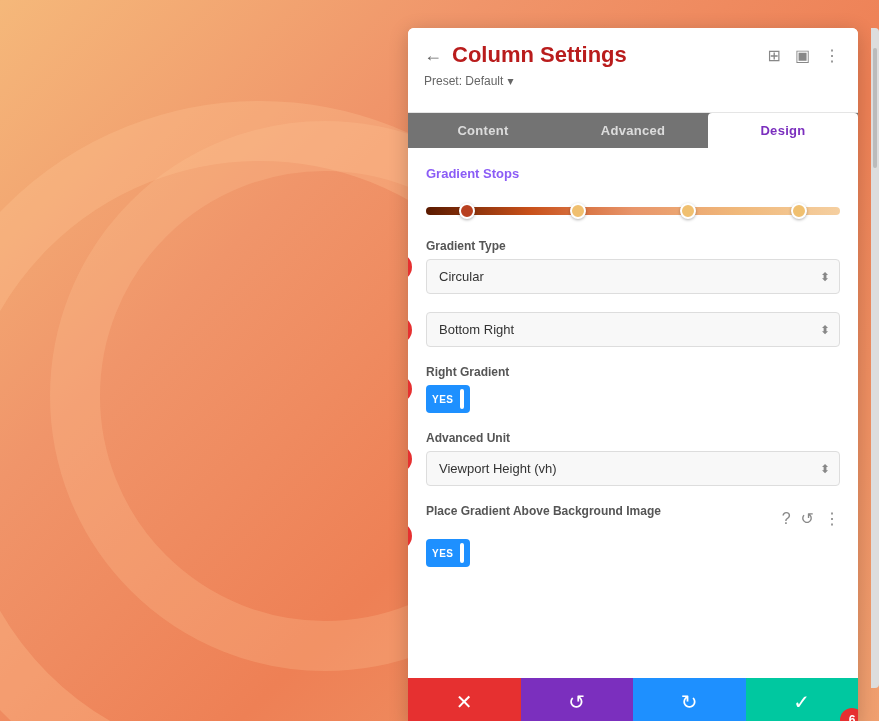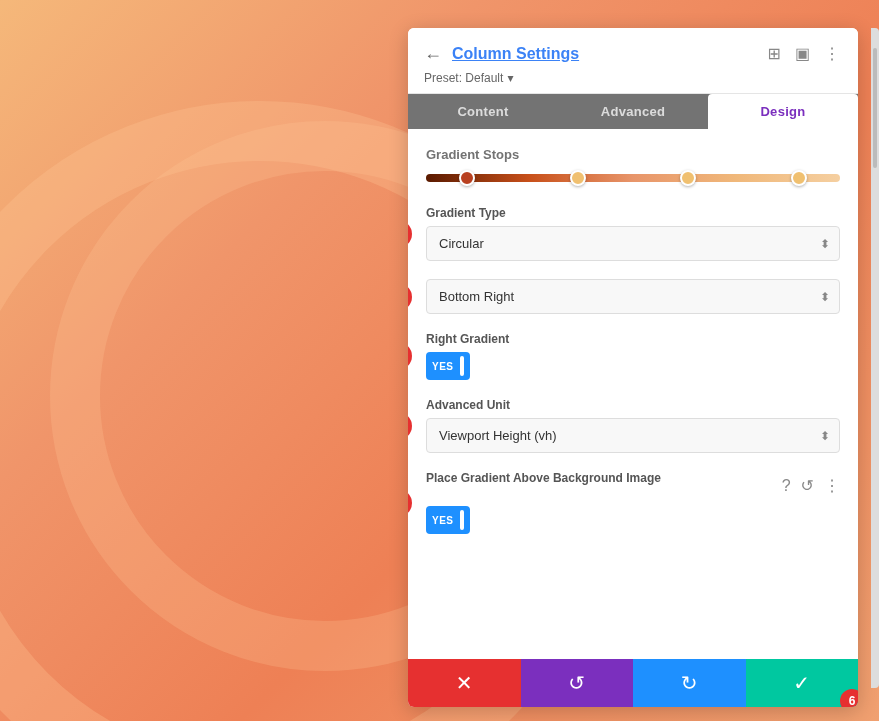--- a/index.html
+++ b/index.html
@@ -63,38 +63,37 @@
       display: flex;
       align-items: center;
       gap: 10px;
     }
     .back-icon {
       color: #666;
       font-size: 18px;
       cursor: pointer;
     }
     .panel-title {
-      font-size: 16px;
+      font-size: 22px;
       font-weight: 600;
-      color: #3b82f6;
-      text-decoration: underline;
+      color: #b91c1c;
     }
     .panel-header-icons {
       display: flex;
       gap: 10px;
       align-items: center;
     }
     .header-icon {
       color: #888;
       font-size: 16px;
       cursor: pointer;
       padding: 2px;
     }
     .preset-row {
-      margin-bottom: 8px;
+      margin-bottom: 24px;
     }
     .preset-label {
       font-size: 12px;
       color: #666;
       display: flex;
       align-items: center;
       gap: 4px;
       cursor: pointer;
     }
 
@@ -124,22 +123,22 @@
       background: #fff;
       padding: 18px 18px 0;
       height: 530px;
       overflow-y: auto;
     }
 
     
     .section-title {
       font-size: 13px;
       font-weight: 600;
-      color: #737373;
-      margin-bottom: 12px;
+      color: #8b5cf6;
+      margin-bottom: 26px;
     }
 
     
     .gradient-slider-container {
       margin-bottom: 24px;
     }
     .gradient-track {
       position: relative;
       height: 8px;
       border-radius: 4px;

